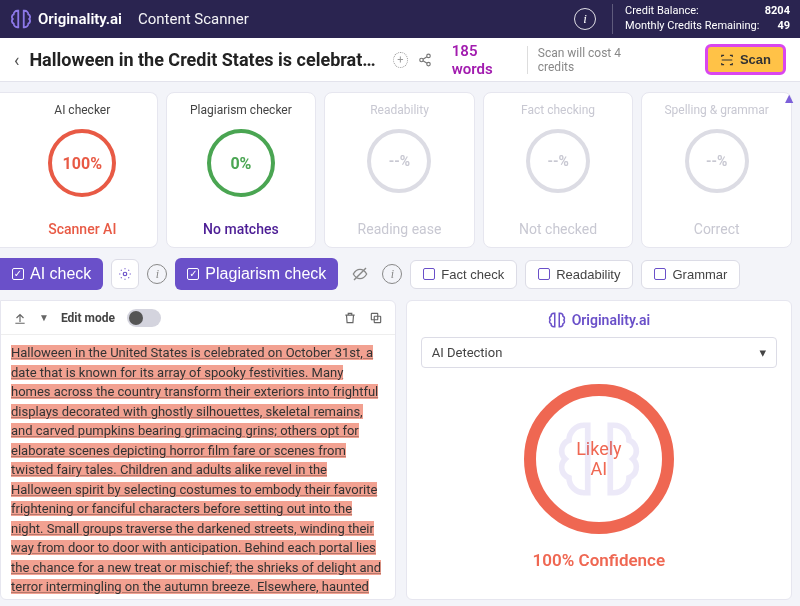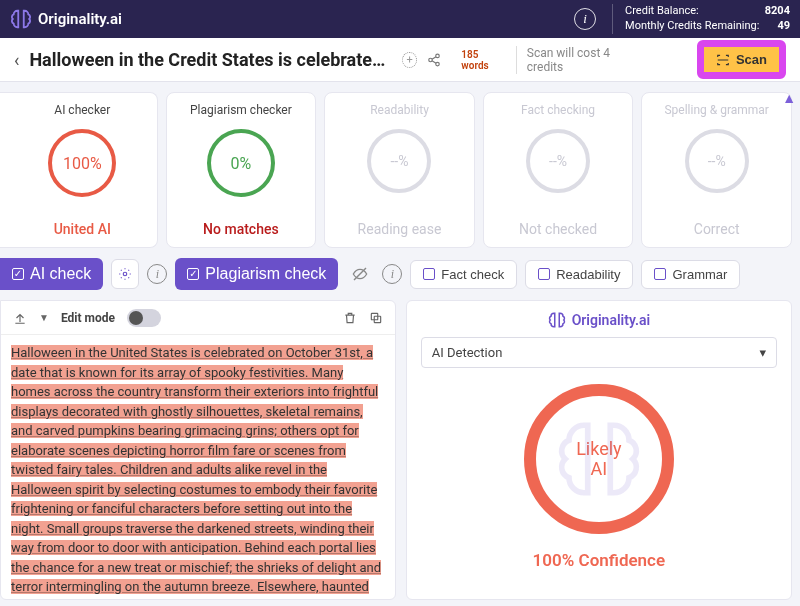--- a/index.html
+++ b/index.html
@@ -56,24 +56,24 @@
     padding: 0 14px; gap: 10px;
   }
   .back-chev { font-size: 18px; color: #555; cursor: pointer; }
   .doc-title { font-size: 18px; font-weight: 700; color: #222; flex: 0 1 auto; white-space: nowrap; overflow: hidden; text-overflow: ellipsis; max-width: 420px;}
   .plus-ic {
     width: 16px; height: 16px; border: 1px dotted #999; border-radius: 50%;
     display:flex;align-items:center;justify-content:center;font-size:11px;color:#999;cursor:pointer;
   }
   .share-ic { color:#777; cursor:pointer; }
   .title-spacer { flex:1; }
-  .words-count { font-size:10px; color:#c2410c; font-weight:600; }
+  .words-count { font-size:15px; color:#a21caf; font-weight:600; }
   .cost-text { font-size:12px; color:#888; border-left:1px solid #ddd; padding-left:10px; }
   .scan-btn {
-    background:#ffc247; border:7px solid #d946ef; border-radius:6px;
+    background:#ffc247; border:3px solid #d946ef; border-radius:6px;
     padding:5px 12px; font-size:13px; font-weight:600; color:#333;
     display:flex; align-items:center; gap:6px; cursor:pointer;margin-left:44px;
   }
   .scan-ic { width:14px; height:14px; }
 
   
   .cards-wrap {
     display:flex; gap:8px; padding:10px 8px 8px 8px;
     position: relative;
   }
@@ -81,29 +81,29 @@
     flex:1; background:#fff; border:1px solid #e6e6ef; border-radius:8px;
     height:156px; display:flex; flex-direction:column; align-items:center;
     padding:10px 6px 10px 6px;
   }
   .card.first { border-top-left-radius:0; border-bottom-left-radius:0; border-left:none; margin-left:-8px; padding-left:14px;}
   .card-title { font-size:12px; color:#444; margin-bottom:6px; text-align:center;}
   .card-title.dim { color:#c8c8d2; }
   .ring {
     width:64px; height:64px; border-radius:50%;
     display:flex; align-items:center; justify-content:center;
-    font-weight:400; font-size:14px;
+    font-weight:700; font-size:14px;
     margin: 6px 0 6px 0;
   }
   .ring-red { border:4px solid #e85a45; color:#e85a45; font-size:16px; width:68px;height:68px;}
   .ring-green { border:4px solid #4aa552; color:#4aa552; font-size:16px; width:68px;height:68px;}
   .ring-dim { border:4px solid #dcdce4; color:#c8c8d2; }
   .card-status { font-size:14px; margin-top:auto; }
   .card-status.red { color:#e85a45; font-weight:500;}
-  .card-status.green { color:#b91c1c; font-weight:500;}
+  .card-status.green { color:#4c1d95; font-weight:500;}
   .card-status.dim { color:#c8c8d2; }
   .chev-collapse {
     position:absolute; right:4px; top:8px; color:#7c60d9; cursor:pointer; font-size:14px;
   }
 
   
   .actions-row {
     display:flex; align-items:center; gap:8px; padding: 2px 8px 10px 0;
   }
   .btn-purple {
@@ -197,20 +197,21 @@
 </head>
 <body>
 
 <div class="topbar">
   <div class="logo">
     <svg class="brain-icon" viewBox="0 0 24 24" fill="none" stroke="#8c78e8" stroke-width="2">
         <path d="M8 3a4 4 0 0 0-4 4 3 3 0 0 0-1 5 3 3 0 0 0 1 5 4 4 0 0 0 4 4h1V3H8zM16 3a4 4 0 0 1 4 4 3 3 0 0 1 1 5 3 3 0 0 1-1 5 4 4 0 0 1-4 4h-1V3h1z"></path>
       </svg>
     <span>Originality.ai</span>
   </div>
+  <span class="content-scanner-label">Content Scanner</span>
   <div class="topbar-spacer"></div>
   <div class="info-circ">i</div>
   <div class="credit-box">
     <div class="row">
       <span>Credit Balance:</span>
       <span>8204</span>
     </div>
     <div class="row">
       <span>Monthly Credits Remaining:</span>
       <span>49</span>
@@ -238,21 +239,21 @@
         <path d="M3 7V4h4M21 7V4h-4M3 17v3h4M21 17v3h-4M3 12h18"></path>
       </svg>
     <span>Scan</span>
   </button>
 </div>
 
 <div class="cards-wrap">
   <div class="card first">
     <div class="card-title">AI checker</div>
     <div class="ring ring-red">100%</div>
-    <div class="card-status red">United AI</div>
+    <div class="card-status red">Scanner AI</div>
   </div>
   <div class="card">
     <div class="card-title">Plagiarism checker</div>
     <div class="ring ring-green">0%</div>
     <div class="card-status green">No matches</div>
   </div>
   <div class="card">
     <div class="card-title dim">Readability</div>
     <div class="ring ring-dim">--%</div>
     <div class="card-status dim">Reading ease</div>

